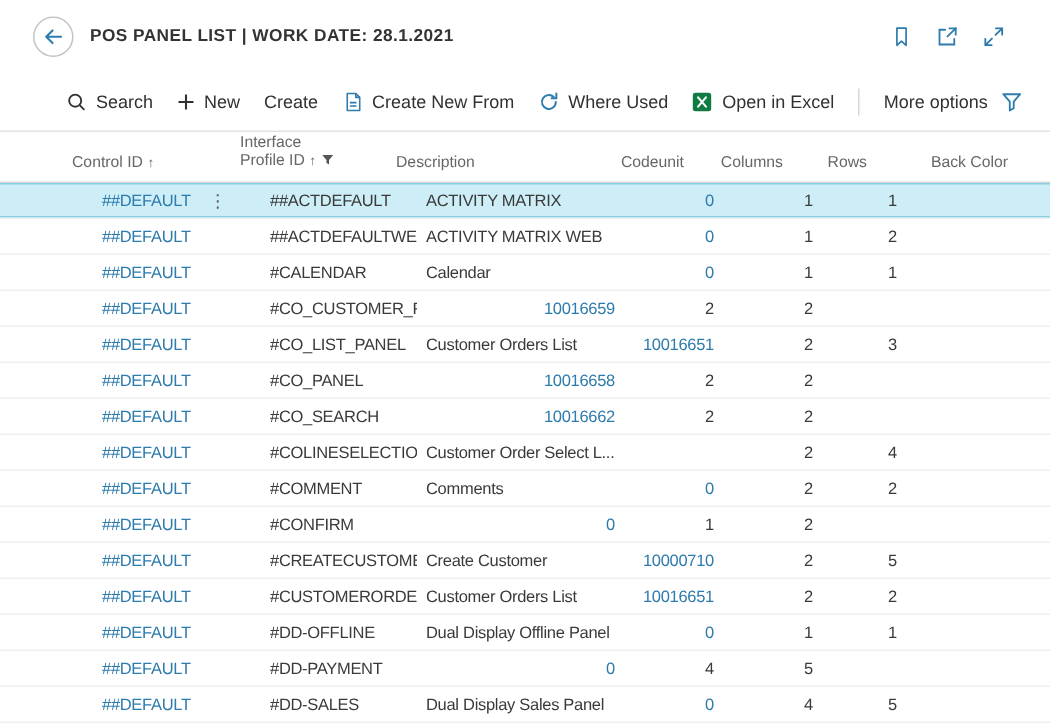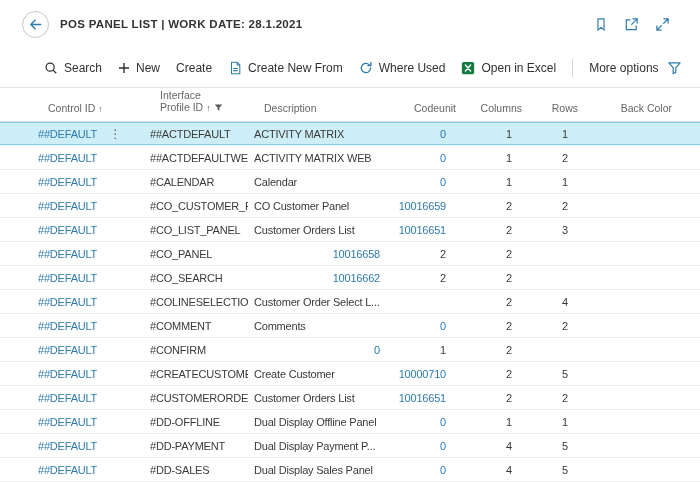--- a/index.html
+++ b/index.html
@@ -34,21 +34,21 @@
   .grid-head{display:grid;grid-template-columns:112px 104px 140px 66px 66px 56px 1fr;
     padding-left:42px;height:34px;align-items:end;border-bottom:1px solid #d9d9d9;
     font-size:10.5px;color:#666;}
   .hcell{padding:0 0 6px 6px;white-space:nowrap;overflow:hidden;line-height:1.2;cursor:pointer;}
   .hcell.num{text-align:right;padding-right:8px;padding-left:0;}
   .hcell.backcol{text-align:right;padding-right:28px;padding-left:0;}
   .sort{font-size:9px;margin-left:3px;}
   .hfilter{margin-left:3px;vertical-align:-1px;}
   .tbody{}
   .trow{display:grid;grid-template-columns:112px 104px 140px 66px 66px 56px 1fr;
-    padding-left:32px;height:24px;align-items:center;border-bottom:1px solid #efefef;
+    padding-left:62px;height:24px;align-items:center;border-bottom:1px solid #efefef;
     font-size:11px;letter-spacing:-0.2px;cursor:pointer;}
   .trow.selected{background:var(--selected-row-bg);
     box-shadow:inset 0 1px 0 var(--selected-row-border), inset 0 -1px 0 var(--selected-row-border);}
   .cell{padding-left:6px;white-space:nowrap;overflow:hidden;color:#3a3a3a;}
   .cell.num{text-align:right;padding-right:8px;padding-left:0;}
   .link{color:var(--link);}
   .c-profile{display:flex;align-items:center;padding-left:6px;overflow:hidden;white-space:nowrap;}
   .kebab{color:#5a5a5a;margin-left:12px;visibility:hidden;font-size:12px;line-height:1;}
   .trow.selected .kebab{visibility:visible;}
 </style>
@@ -205,21 +205,20 @@
     <div class="cell num">1</div>
     <div class="cell num">1</div>
     <div class="cell"></div>
   </div>
         <div class="trow">
     <div class="c-profile">
       <span class="link">##DEFAULT</span>
       <span class="kebab">⋮</span>
     </div>
     <div class="cell">#CO_CUSTOMER_PANEL</div>
-    <div class="cell">CO Customer Panel</div>
     <div class="cell num link">10016659</div>
     <div class="cell num">2</div>
     <div class="cell num">2</div>
     <div class="cell"></div>
   </div>
         <div class="trow">
     <div class="c-profile">
       <span class="link">##DEFAULT</span>
       <span class="kebab">⋮</span>
     </div>
@@ -322,21 +321,20 @@
     <div class="cell num">1</div>
     <div class="cell num">1</div>
     <div class="cell"></div>
   </div>
         <div class="trow">
     <div class="c-profile">
       <span class="link">##DEFAULT</span>
       <span class="kebab">⋮</span>
     </div>
     <div class="cell">#DD-PAYMENT</div>
-    <div class="cell">Dual Display Payment P...</div>
     <div class="cell num link">0</div>
     <div class="cell num">4</div>
     <div class="cell num">5</div>
     <div class="cell"></div>
   </div>
         <div class="trow">
     <div class="c-profile">
       <span class="link">##DEFAULT</span>
       <span class="kebab">⋮</span>
     </div>

